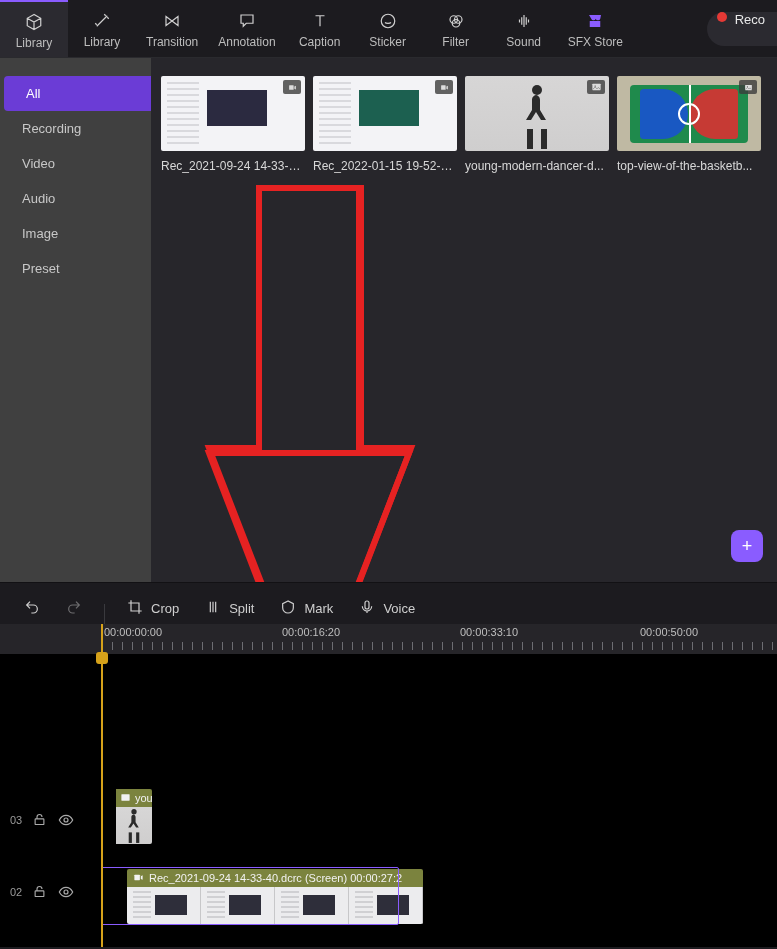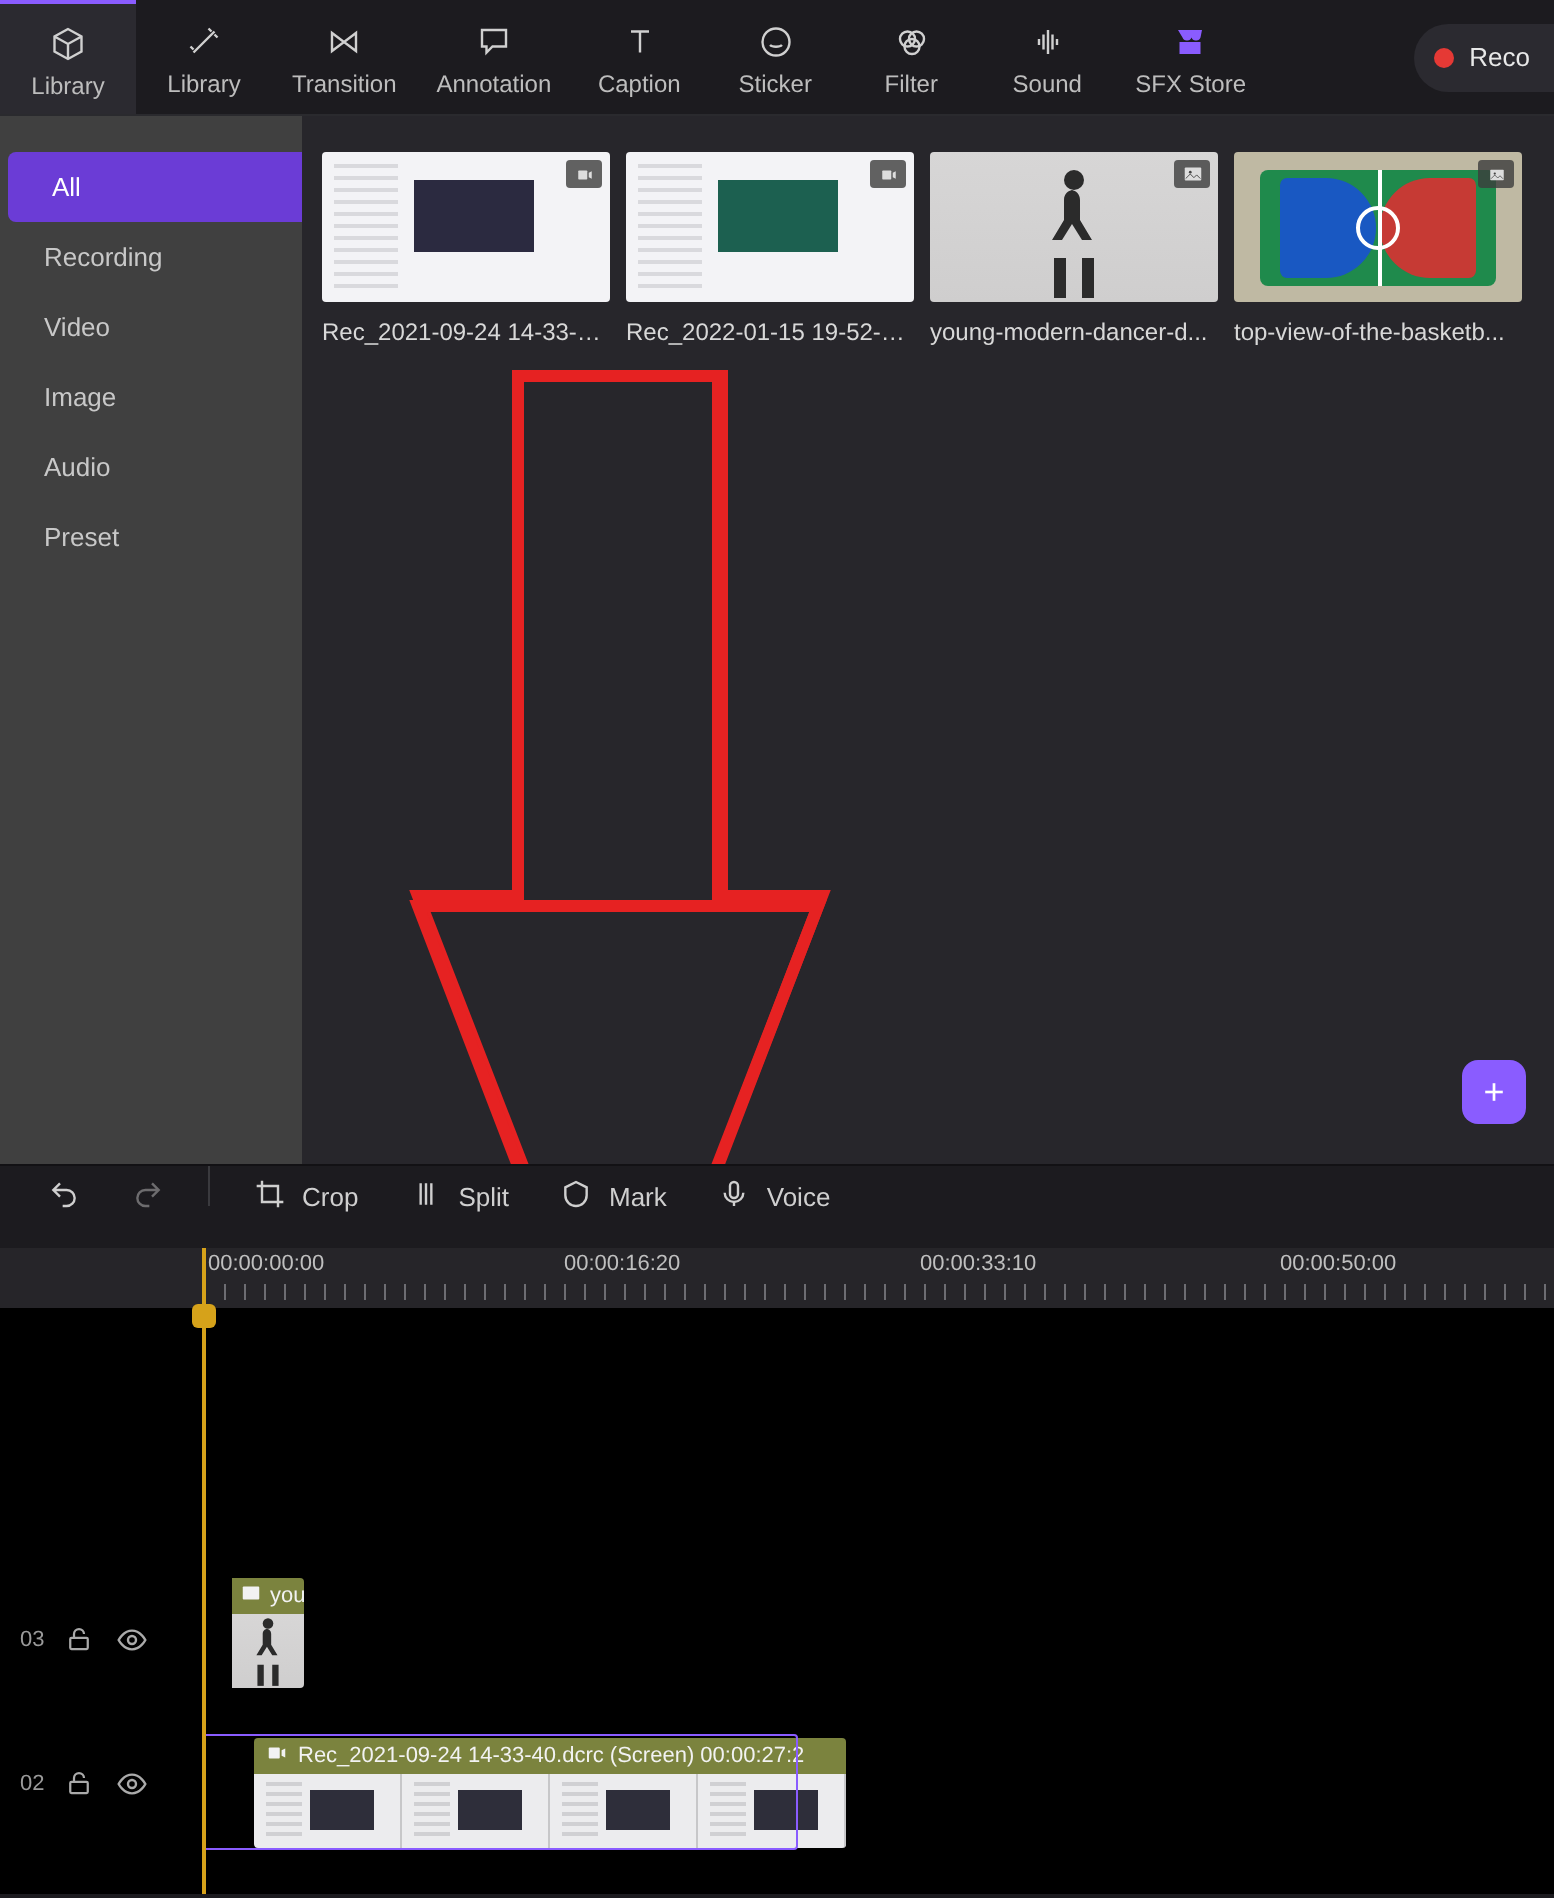--- a/index.html
+++ b/index.html
@@ -39,21 +39,21 @@
 }
 .top-tab .ic { width: 20px; height: 20px; display:flex; align-items:center; justify-content:center; color:#d0d0d0;}
 .top-right {
   margin-left: auto;
   display: flex;
   align-items: center;
   padding-right: 0;
 }
 .rec-btn {
   display: flex;
-  align-items: center;
+  align-items: flex-start;
   gap: 8px;
   background: #2b2a30;
   height: 34px;
   padding: 0 12px 0 10px;
   border-radius: 17px 0 0 17px;
   cursor: pointer;
   color: #e8e8e8;
   font-size: 13px;
 }
 .rec-dot {
@@ -161,21 +161,21 @@
 
 .arrow-overlay{
   position:absolute; left:0; top:0; width:100%; height:100%;
   pointer-events:none;
 }
 
 
 .tl-toolbar{
   height:42px;
   background:#1c1b1f;
-  display:flex;align-items:flex-start;
+  display:flex;align-items:flex-end;
   gap:6px; padding:0 14px;
   border-top:1px solid #121114;
 }
 .tl-btn{display:flex;align-items:center;gap:8px;padding:6px 10px;color:#cfcfcf;cursor:pointer;font-size:13px;}
 .tl-sep{width:1px;height:20px;background:#3a3a3e;margin:0 6px;}
 .tl-btn.dim{opacity:.45;}
 
 
 .timeline{
   background:#000000;
@@ -322,22 +322,22 @@
       <span>Reco</span>
     </div>
   </div>
 </div>
 
 <div class="body-row">
   <div class="sidebar">
     <div class="side-item active">All</div>
     <div class="side-item">Recording</div>
     <div class="side-item">Video</div>
+    <div class="side-item">Audio</div>
     <div class="side-item">Image</div>
-    <div class="side-item">Audio</div>
     <div class="side-item">Preset</div>
   </div>
 
   <div class="gallery">
     <div class="thumbs">
       <div class="thumb">
         <div class="thumb-img screenish">
           <div class="badge">
             <svg viewBox="0 0 24 24" width="11" height="9" fill="#ddd">
                 <rect x="3" y="6" width="12" height="12" rx="1"></rect>

